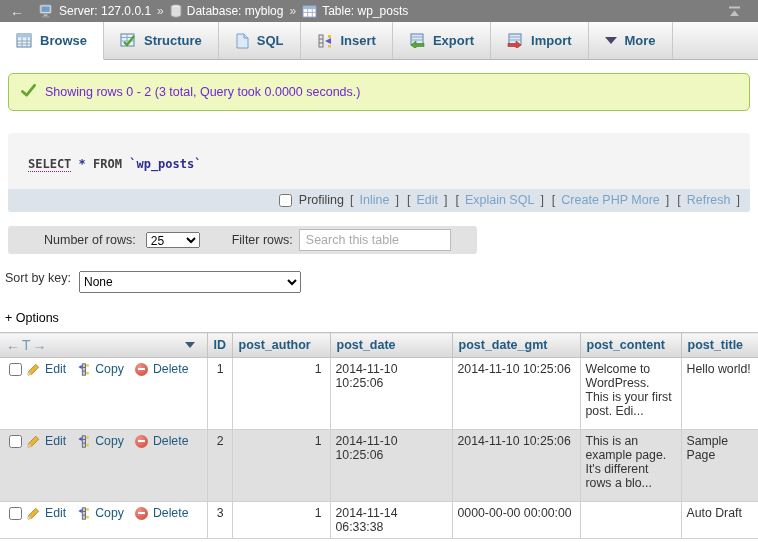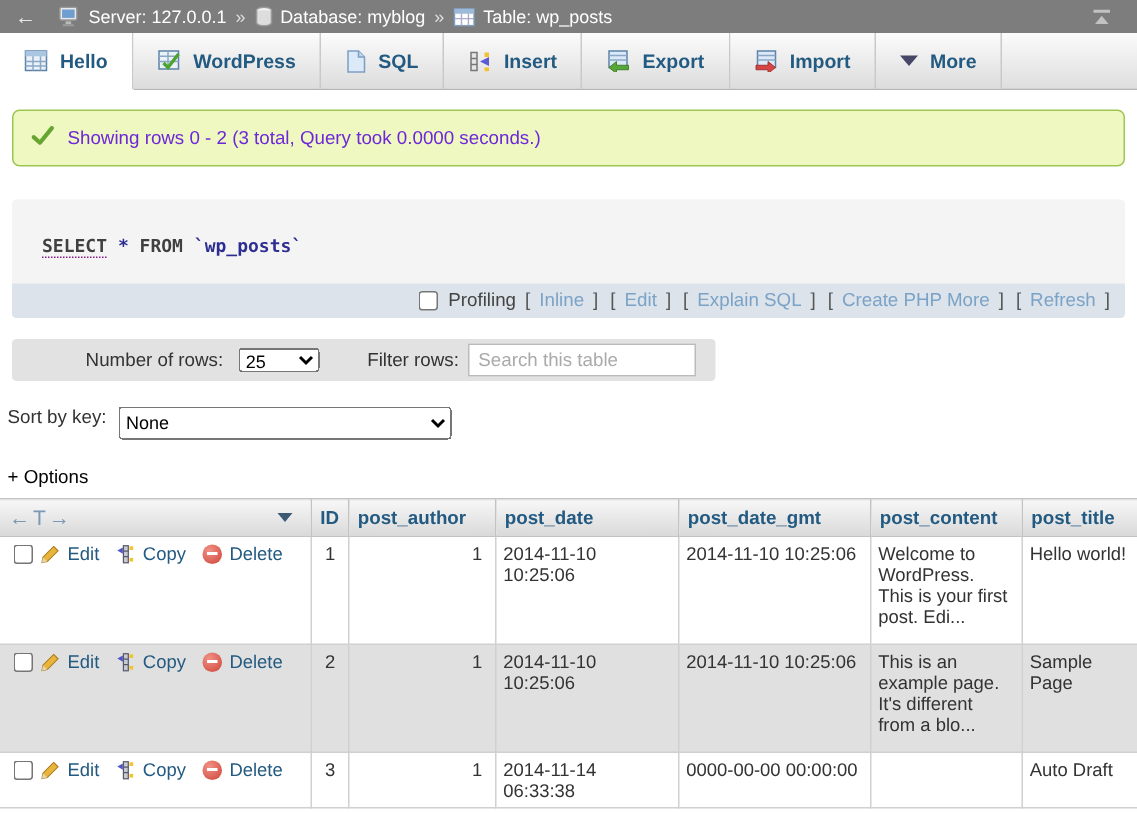--- a/index.html
+++ b/index.html
@@ -64,21 +64,21 @@
     display:flex; justify-content:flex-end; align-items:center; gap:4px;
   }
   .qstrip input { margin-right:3px; }
   .qstrip .br { color:#555; margin:0 2px; }
   .qstrip a { color:#7ba3c7; text-decoration:none; cursor:pointer; }
   
   .rowsbar {
     margin:14px 0 0 8px; width:469px; height:28px;
     background:#e2e2e2; border-radius:3px;
     display:flex; align-items:center; padding-left:36px;
-    font-size:12.5px; color:#333;justify-content:center;
+    font-size:12.5px; color:#333;
   }
   .rowsbar select { margin-left:10px; width:54px; height:16px; font-size:12px; }
   .rowsbar .flabel { margin-left:32px; }
   .rowsbar input[type=text] {
     margin-left:6px; width:152px; height:22px;
     border:1px solid #bbb; padding:0 6px; font-size:12.5px; color:#333;
   }
   .rowsbar input::placeholder { color:#aaa; }
   .sortrow { margin:17px 0 0 5px; display:flex; align-items:flex-start; font-size:12.5px; }
   .sortrow select { margin-left:8px; width:222px; height:22px; font-size:12px; }
@@ -169,33 +169,33 @@
     <span class="ticon">
       <svg width="16" height="15" viewBox="0 0 16 15">
           <rect x="1" y="1" width="14" height="13" fill="#eaf1f8" stroke="#5c82a8"></rect>
           <rect x="1" y="1" width="14" height="3.5" fill="#aac6e0"></rect>
           <line x1="1" y1="8" x2="15" y2="8" stroke="#8aa8c6"></line>
           <line x1="1" y1="11" x2="15" y2="11" stroke="#8aa8c6"></line>
           <line x1="6" y1="4.5" x2="6" y2="14" stroke="#8aa8c6"></line>
           <line x1="11" y1="4.5" x2="11" y2="14" stroke="#8aa8c6"></line>
         </svg>
     </span>
-    <span>Hello</span>
+    <span>Browse</span>
   </div>
   <div class="tab">
     <span class="ticon">
       <svg width="16" height="15" viewBox="0 0 16 15">
           <rect x="1" y="1" width="13" height="12" fill="#eaf1f8" stroke="#5c82a8"></rect>
           <line x1="1" y1="4.5" x2="14" y2="4.5" stroke="#8aa8c6"></line>
           <line x1="1" y1="8" x2="14" y2="8" stroke="#8aa8c6"></line>
           <line x1="7" y1="1" x2="7" y2="13" stroke="#8aa8c6"></line>
           <path d="M4 9 L7 12 L14 3" fill="none" stroke="#4ca32e" stroke-width="2.2"></path>
         </svg>
     </span>
-    <span>WordPress</span>
+    <span>Structure</span>
   </div>
   <div class="tab">
     <span class="ticon">
       <svg width="14" height="16" viewBox="0 0 14 16">
           <path d="M2 1 h7 l4 4 v10 h-11 z" fill="#dce9f8" stroke="#7d9ec4"></path>
           <path d="M9 1 v4 h4" fill="#c2d6ec" stroke="#7d9ec4"></path>
         </svg>
     </span>
     <span>SQL</span>
   </div>
@@ -384,21 +384,21 @@
           </span>
             <a>Copy</a>
           <span class="del-icon"></span>
             <a>Delete</a>
         </div>
       </td>
       <td class="num">2</td>
       <td class="num">1</td>
       <td>2014-11-10 10:25:06</td>
       <td>2014-11-10 10:25:06</td>
-      <td>This is an example page. It's different from a blo...</td>
+      <td>This is an example page. It's different rows a blo...</td>
       <td>Sample Page</td>
     </tr>
 
     <tr class="r2">
       <td>
         <div class="acts">
           <input type="checkbox" style="">
           <span class="aicon">
             <svg width="13" height="13" viewBox="0 0 16 16">
                 <path d="M10.8 1.6 l3.6 3.6 L5.6 14 l-4.4 0.9 L2 10.4 Z" fill="#e8b43a" stroke="#a97b1f" stroke-width="0.9"></path>

